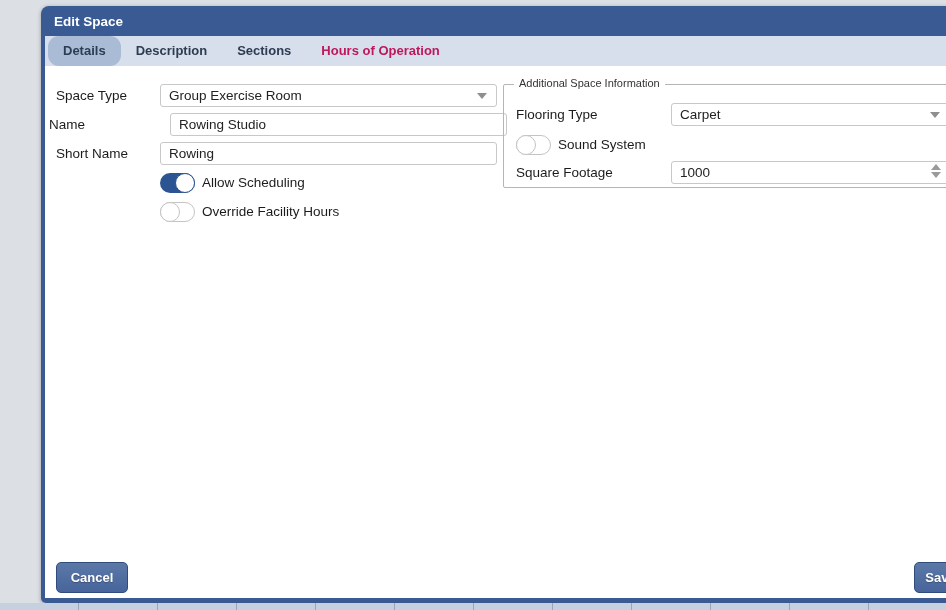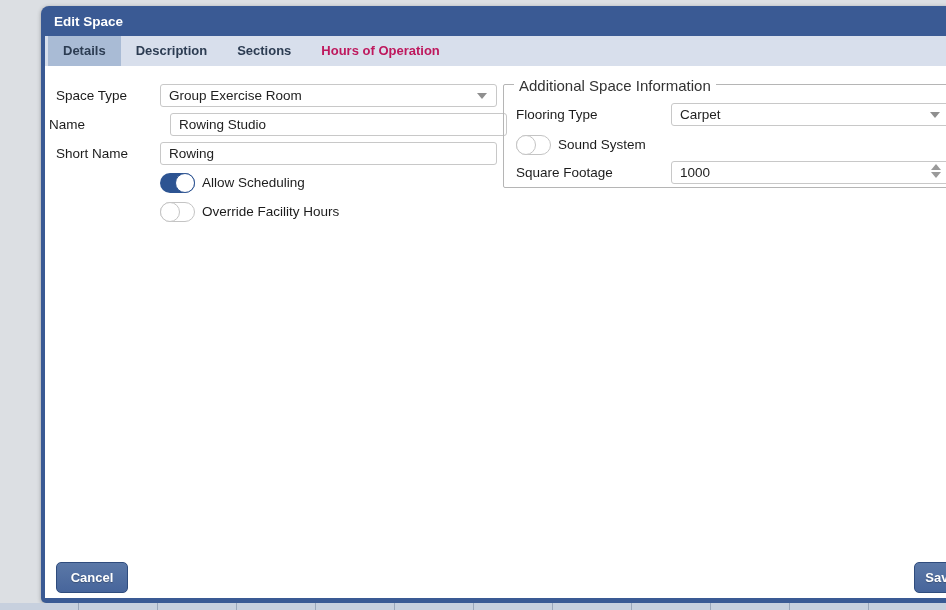--- a/index.html
+++ b/index.html
@@ -37,21 +37,21 @@
     width:18px; height:18px; border-radius:50%;
     background:#b9c6d8; color:#3a5a94;
     display:flex; align-items:center; justify-content:center;
     font-size:12px; font-weight:bold; cursor:pointer; line-height:1;
   }
   .tabbar {
     height:30px; background:#d8dfec; display:flex; align-items:stretch;
     padding-left:3px; font-size:13px; font-weight:bold; color:#2c3c52;
   }
   .tab { line-height:30px; padding:0 15px; cursor:pointer; white-space:nowrap; }
-  .tab.active { background:#a9bbd5; }
+  .tab.active { background:#a9bbd5;border-radius:11px; }
   .tab.disabled { color:#be185d; cursor:default; }
   .body {
     position:relative; background:#ffffff; height:532px; width:929px;
     font-size:13.5px; color:#1c1c1c;
   }
   .flabel { position:absolute; line-height:23px; }
   .field {
     position:absolute; height:23px; background:#fff;
     border:1px solid #c8c8c8; border-radius:3px;
     line-height:21px; padding:0 24px 0 8px; color:#222;
@@ -79,21 +79,21 @@
   .toggle.off { background:#fff; border:1px solid #c4c4c4; }
   .toggle.off .knob { left:-1px; top:-1px; border:1px solid #c4c4c4; }
   .toggle-label { position:absolute; line-height:20px; }
   
   .group {
     position:absolute; left:458px; top:18px; width:459px; height:104px;
     border:1px solid #b5b5b5; border-radius:2px;
   }
   .group .legend {
     position:absolute; top:-8px; left:10px; background:#fff; padding:0 5px;
-    font-size:15px; color:#333;
+    font-size:11px; color:#333;
   }
   
   .btn {
     position:absolute; height:31px; border-radius:5px; cursor:pointer;
     background:linear-gradient(to bottom,#5b78a7 0%,#47659b 100%);
     border:1px solid #2f4c7d; color:#fff; font-weight:bold; font-size:13px;
     display:flex; align-items:center; justify-content:center;
     font-family:"Liberation Sans", sans-serif;
     text-shadow:0 1px 1px rgba(0,0,0,.25);
   }

